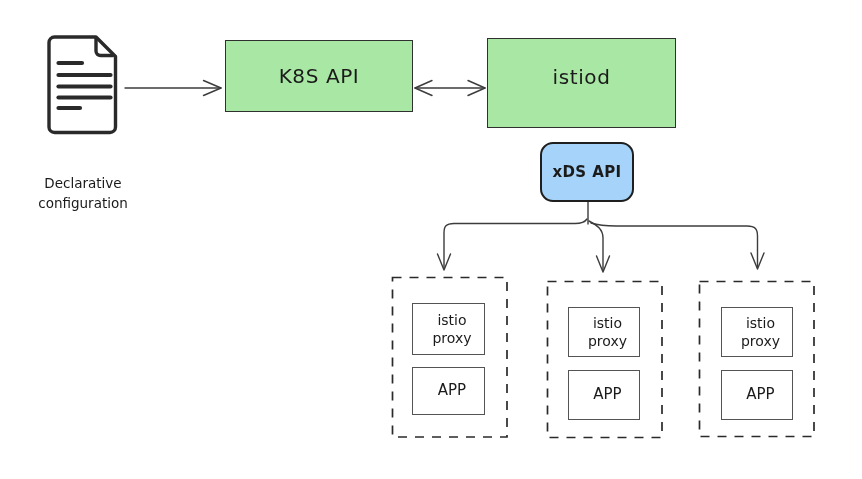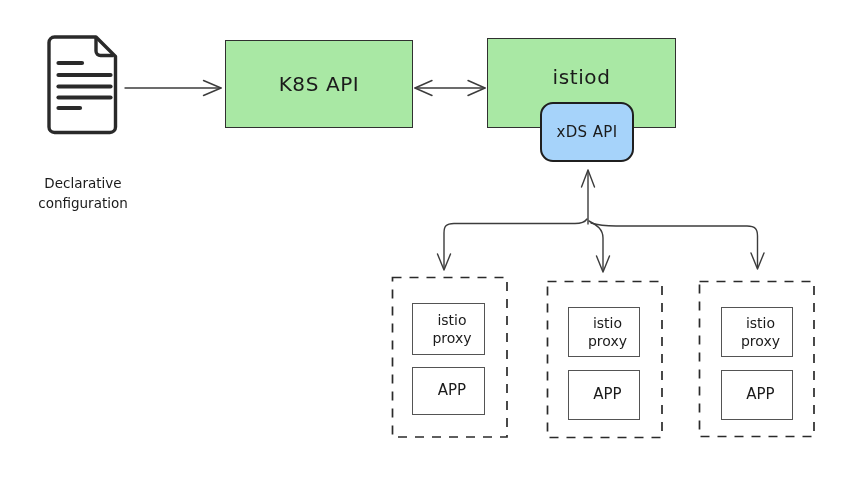--- a/index.html
+++ b/index.html
@@ -18,22 +18,23 @@
 
   .node { position:absolute; display:flex; align-items:center; justify-content:center; box-sizing:border-box; z-index:2; }
   .node-green {
     background:var(--node-green,#a9e8a4);
     border:1.6px solid #303030;
     font-size:20px; font-weight:500; letter-spacing:0.6px;
   }
   .node-xds {
     background:var(--node-blue,#a6d3fa);
     border:2px solid #1f1f1f; border-radius:13px;
-    font-size:15px; font-weight:400; letter-spacing:0.4px;
+    font-size:15px; font-weight:700; letter-spacing:0.4px;
     z-index:3;
+    margin-top:40px;
   }
   .pod { position:absolute; z-index:2; }
   .inner-box {
     position:absolute; box-sizing:border-box;
     background:#ffffff; border:1.6px solid var(--stroke-gray,#545454);
     display:flex; align-items:center; justify-content:center;
     text-align:center; font-size:14px; line-height:1.32;padding-left:7px;
   }
   .inner-box .wrap-words { word-spacing:600px; display:inline-block; }
   .doc-label {
@@ -90,21 +91,21 @@
       <path class="arrow" d="M757.5 269 L751 253 M757.5 269 L764 253"></path>
     </g>
 
     <rect class="pod-outline" x="392.5" y="277.5" width="114.5" height="159.5"></rect>
     <rect class="pod-outline" x="547.5" y="281.5" width="114.5" height="156"></rect>
     <rect class="pod-outline" x="699.5" y="281.5" width="114.5" height="155"></rect>
   </svg>
 
   <div class="doc-label">Declarative configuration</div>
 
-  <div class="node node-green" style="left:225px; top:40px; width:188px; height:88px;">
+  <div class="node node-green" style="left:225px; top:40px; width:188px; height:72px;">
     <span>K8S API</span>
   </div>
 
   <div class="node node-green" style="left:487px; top:38px; width:189px; height:90px;">
     <span style="position:relative; top:-6px;text-align:center;">istiod</span>
   </div>
 
   <div class="node node-xds" style="left:540px; top:102px; width:94px; height:60px;">
     <span>xDS API</span>
   </div>

